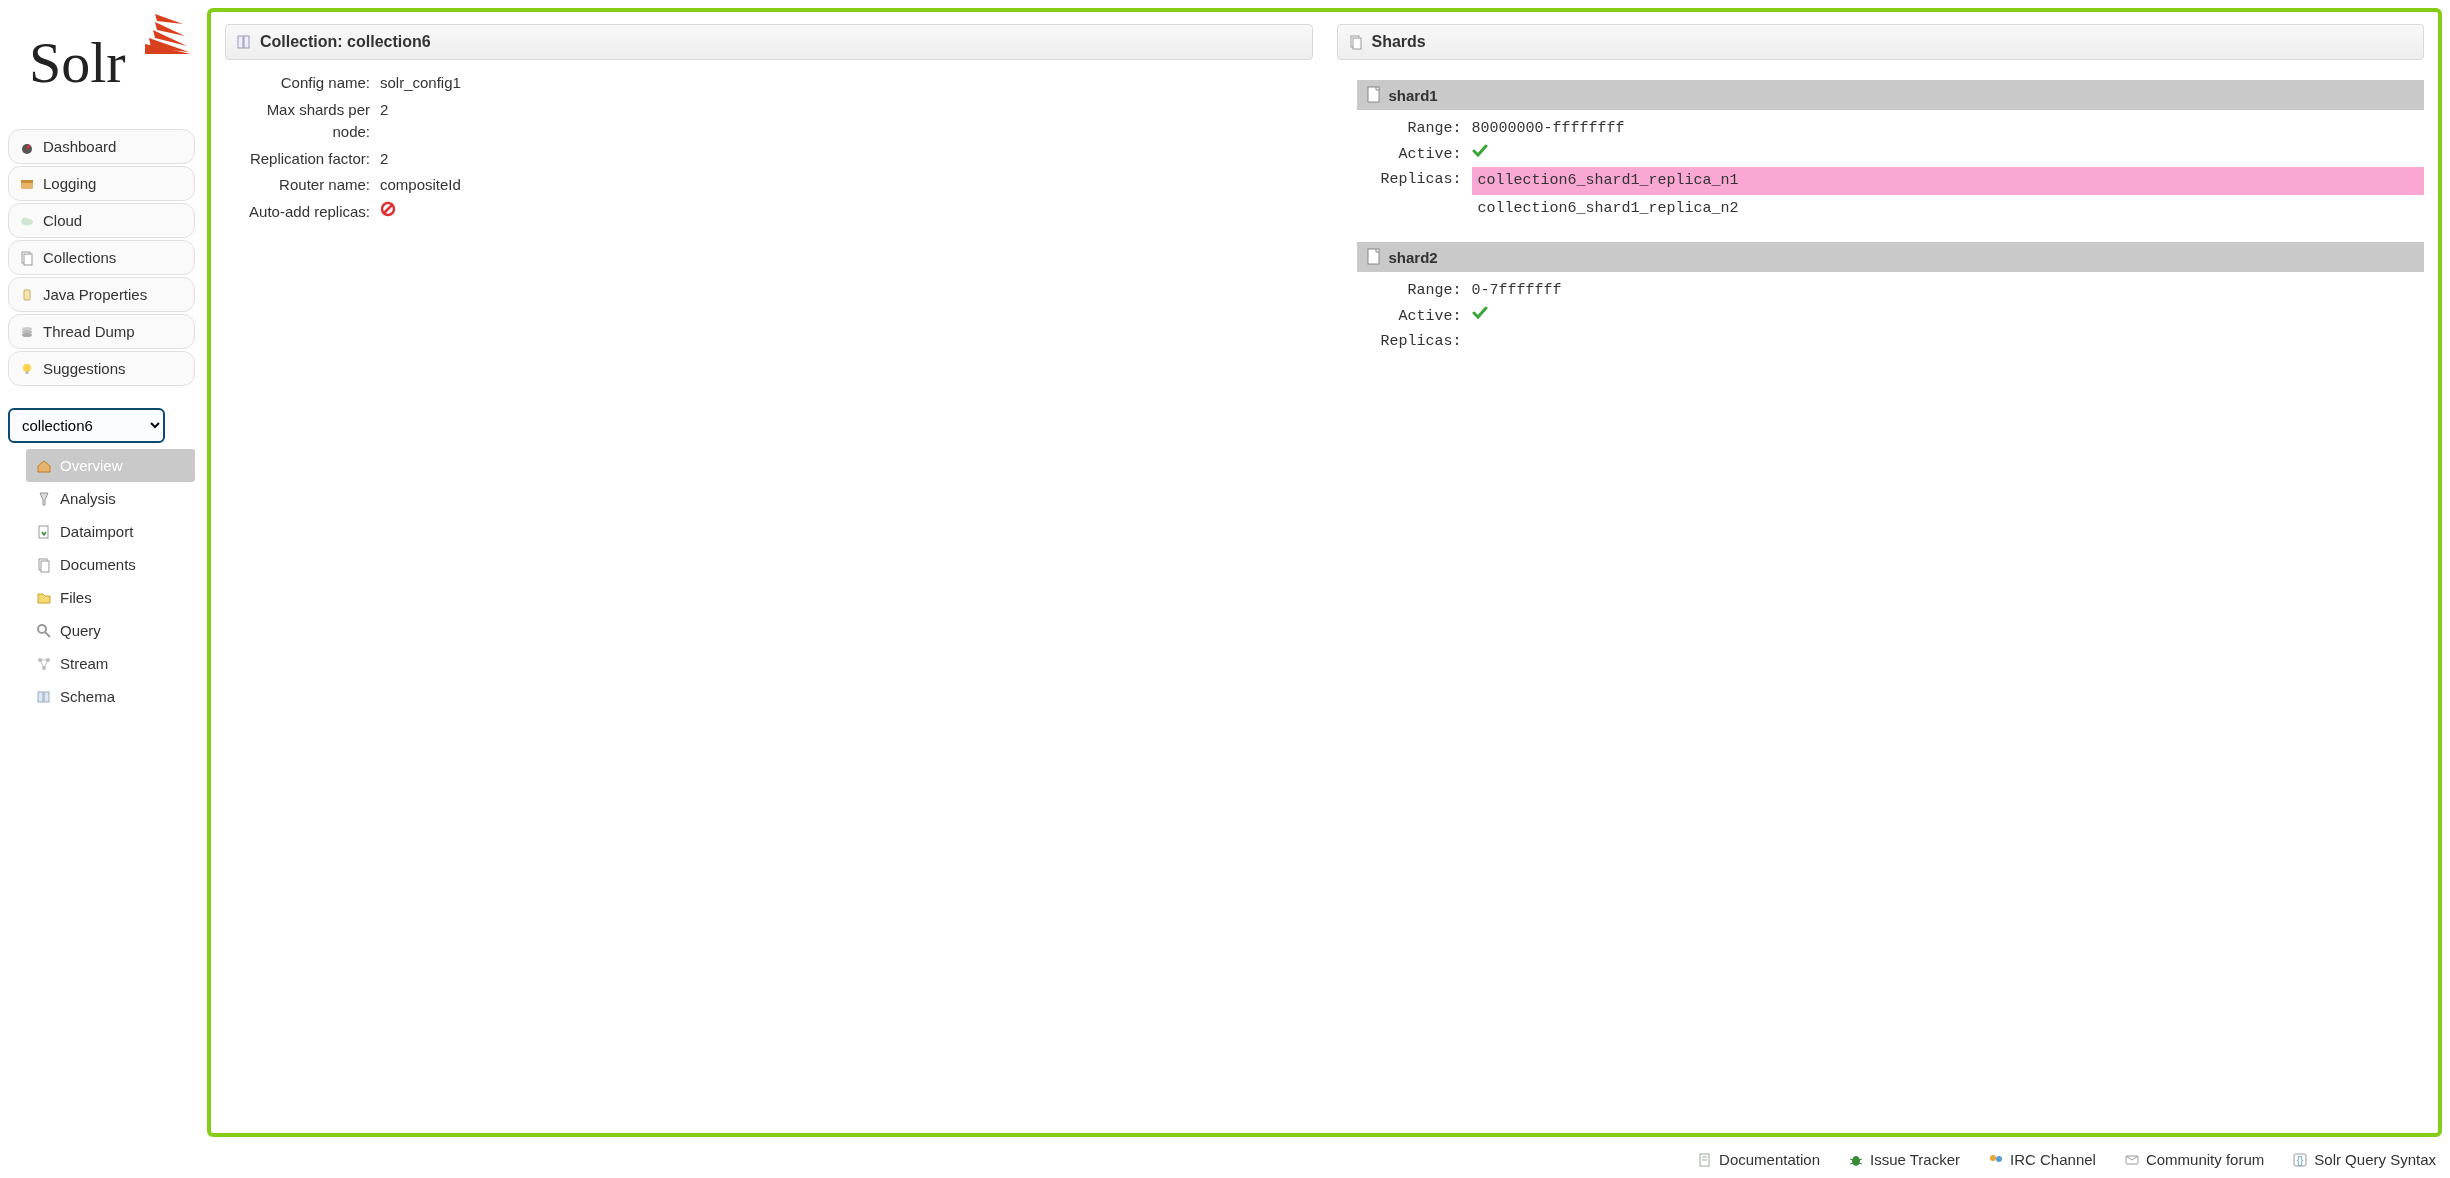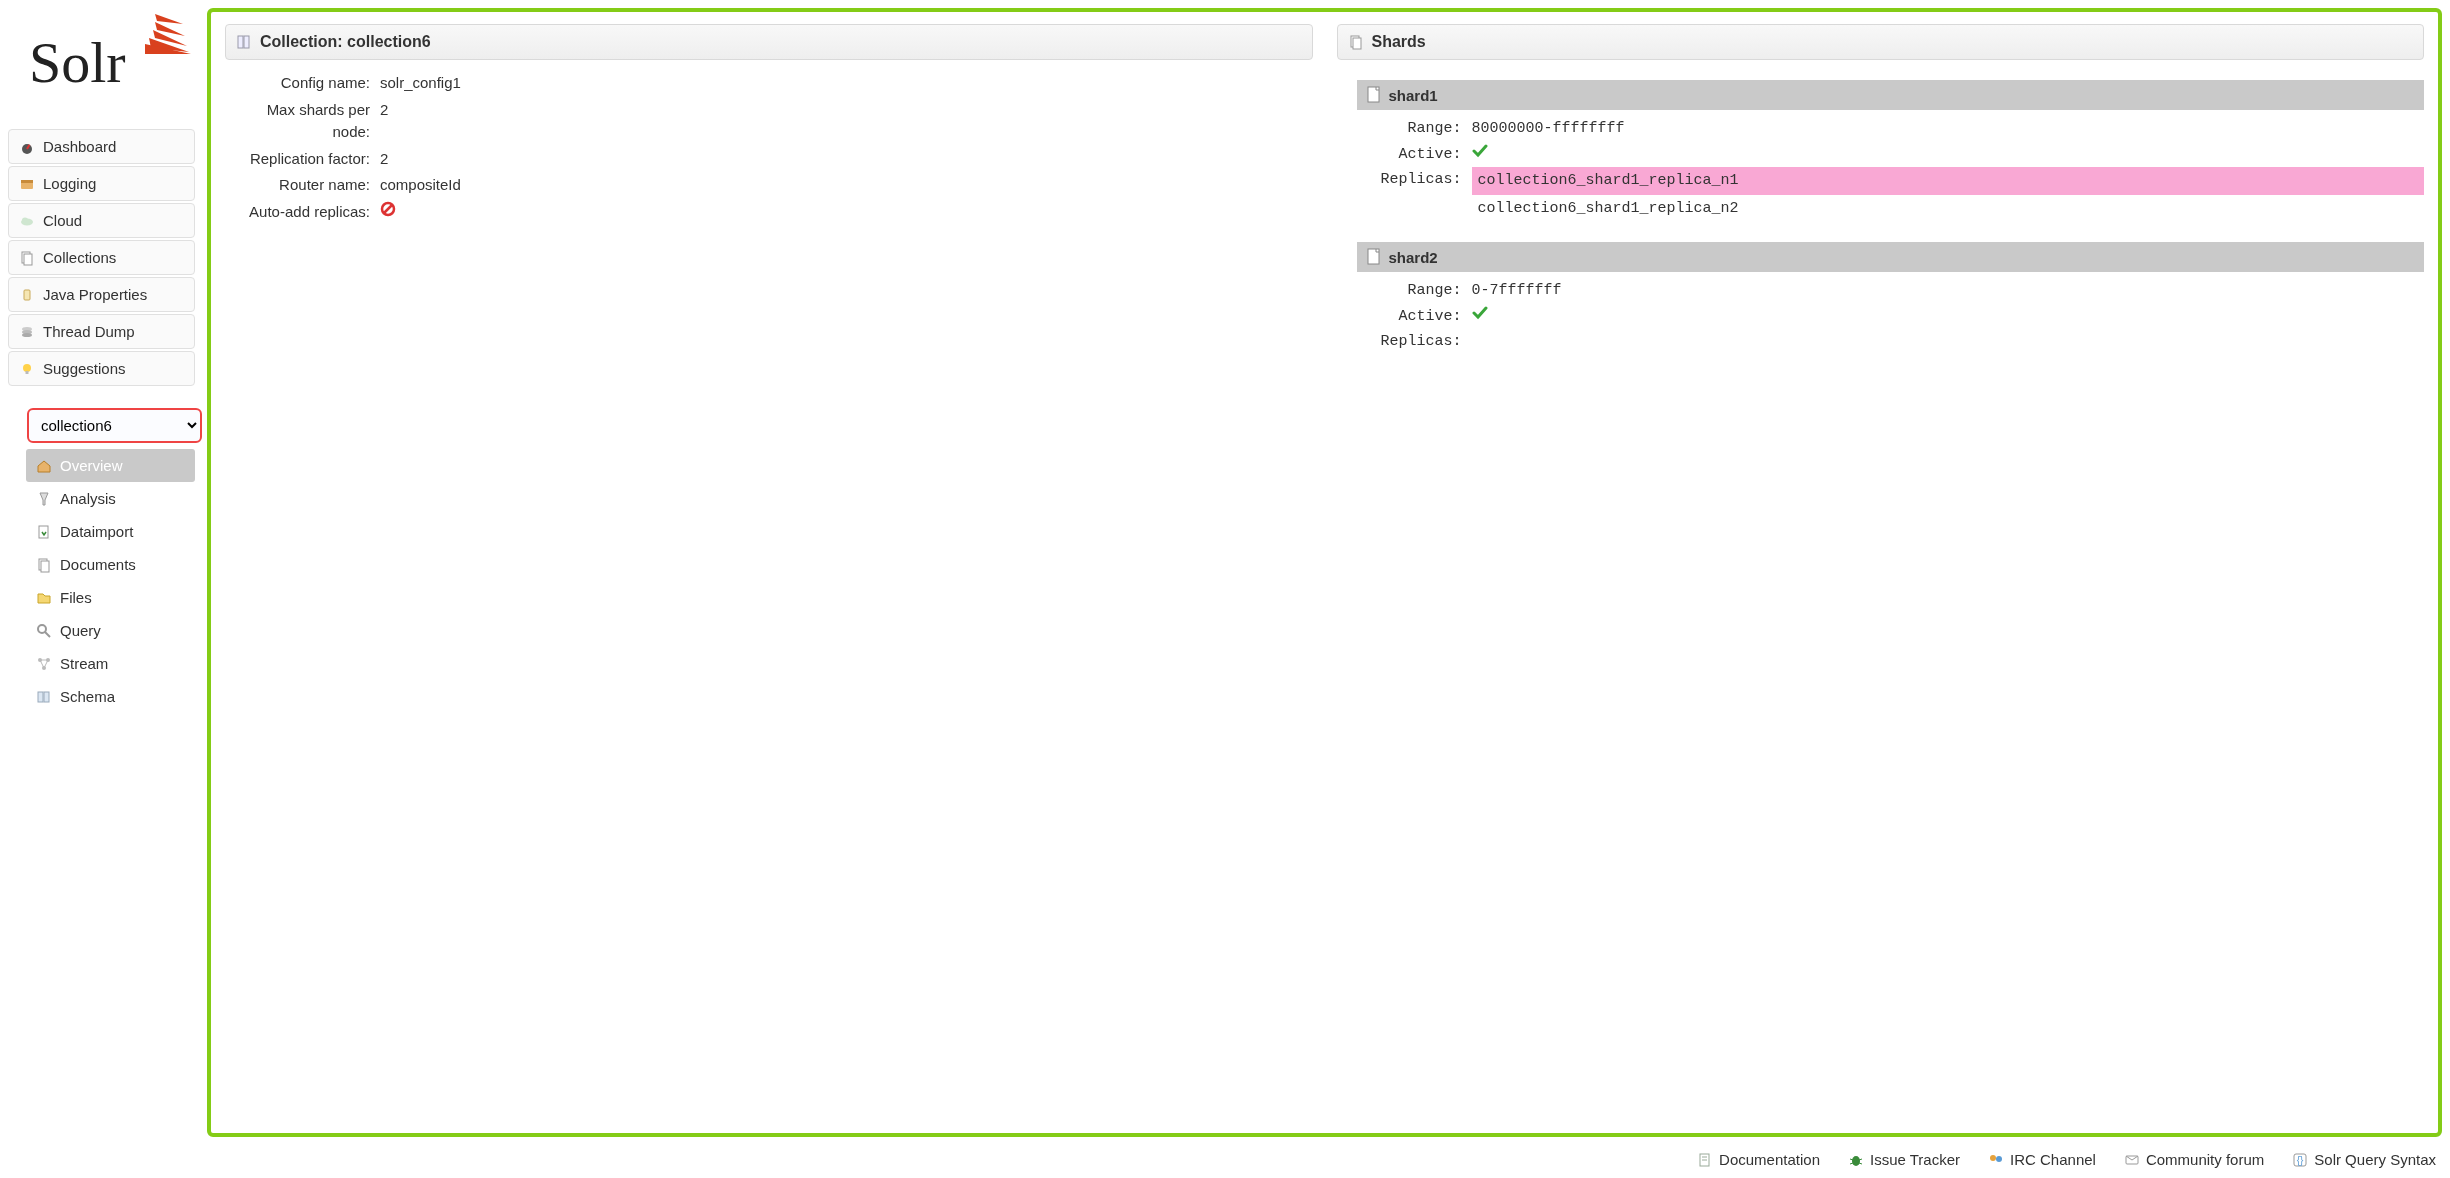--- a/index.html
+++ b/index.html
@@ -3,26 +3,26 @@
 <meta charset="utf-8">
 <style>
   * { box-sizing: border-box; }
   html, body { margin:0; padding:0; font-family: "Helvetica Neue", Arial, sans-serif; color:#333; height:100%; background:#fff; }
   body { display:flex; min-height:100vh; }
 
   
   .sidebar { width:195px; flex:0 0 195px; padding:8px 0 0 8px; }
   .logo { margin:4px 0 31px 2px;text-align:right; }
   .nav { list-style:none; margin:0; padding:0; }
-  .nav li { border:1px solid #e0e0e0; border-radius:4px; padding:8px 10px; margin-bottom:2px; background:#fafafa; display:flex; align-items:center; gap:8px; cursor:pointer; }
+  .nav li { border:1px solid #e0e0e0; border-radius:12px; padding:8px 10px; margin-bottom:2px; background:#fafafa; display:flex; align-items:center; gap:8px; cursor:pointer; }
   .nav li .label { font-size:15px; }
   .nav li .icon { width:16px; height:16px; display:flex; align-items:center; justify-content:center; }
 
   .core-select { margin:22px 0 0 0; }
-  .core-select select { width:175px; padding:6px 8px; border:2px solid #ef4444; border-radius:6px; font-size:15px; background:#fbfcff;margin-left:19px; }
+  .core-select select { width:157px; padding:6px 8px; border:2px solid #0c4a6e; border-radius:6px; font-size:15px; background:#fbfcff; }
 
   .subnav { list-style:none; margin:6px 0 0 18px; padding:0; }
   .subnav li { padding:8px 10px; display:flex; align-items:center; gap:8px; font-size:15px; cursor:pointer; border-radius:3px; }
   .subnav li.active { background:#c9c9c9; color:#fff; font-weight:500; }
   .subnav li .icon { width:16px; height:16px; display:flex; align-items:center; justify-content:center; }
 
   
   .main { flex:1; display:flex; flex-direction:column; padding:8px 8px 0 12px; min-width:0; }
   .content { flex:1; border:4px solid #84cc16; border-radius:6px; padding:12px 14px; display:flex; gap:24px; min-height:620px; }
   .col { flex:1; min-width:0; }

